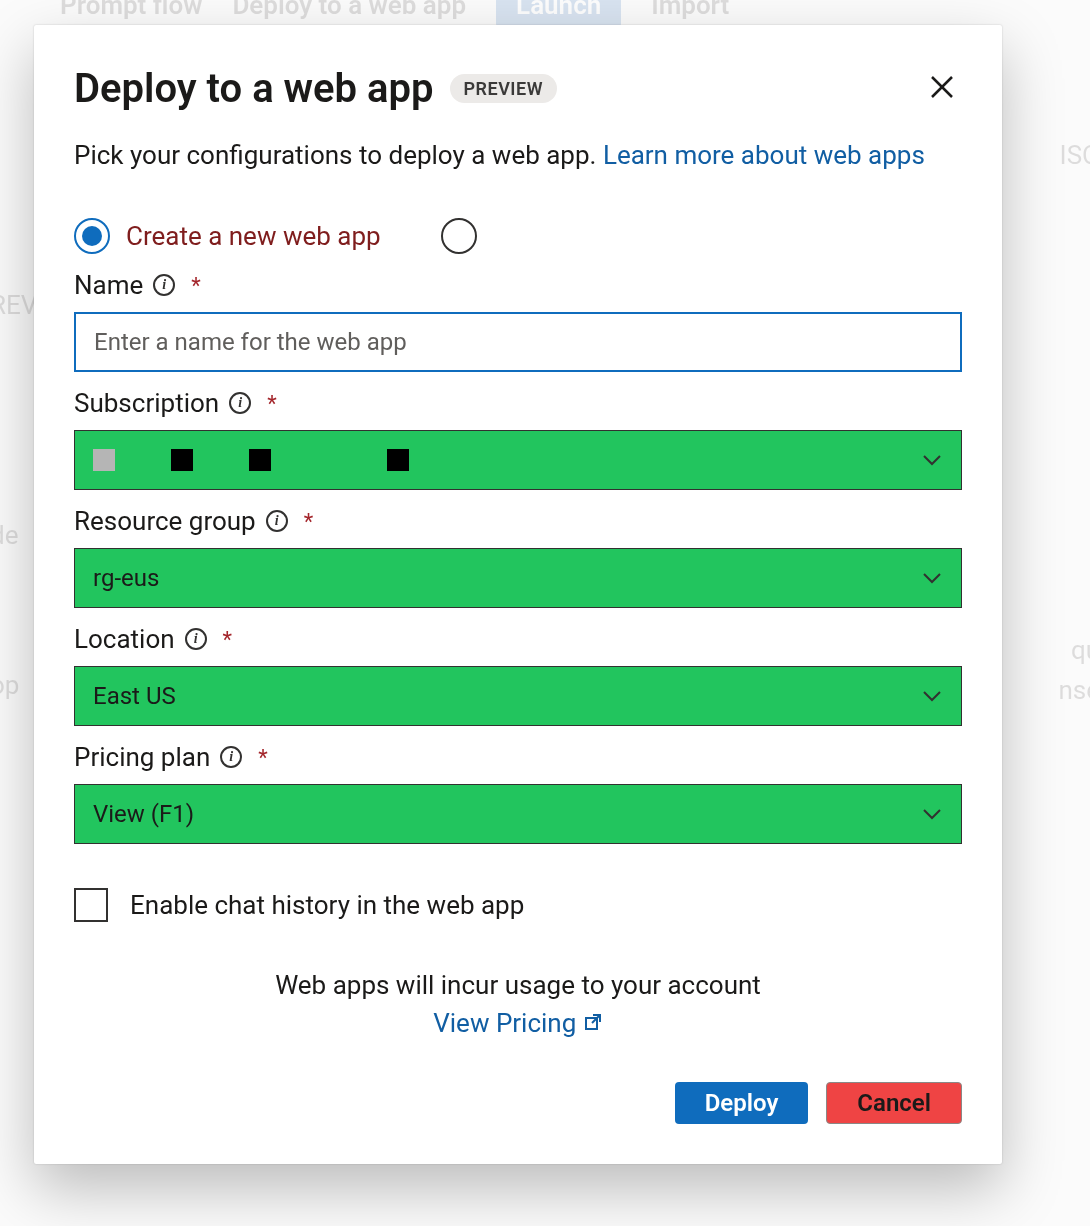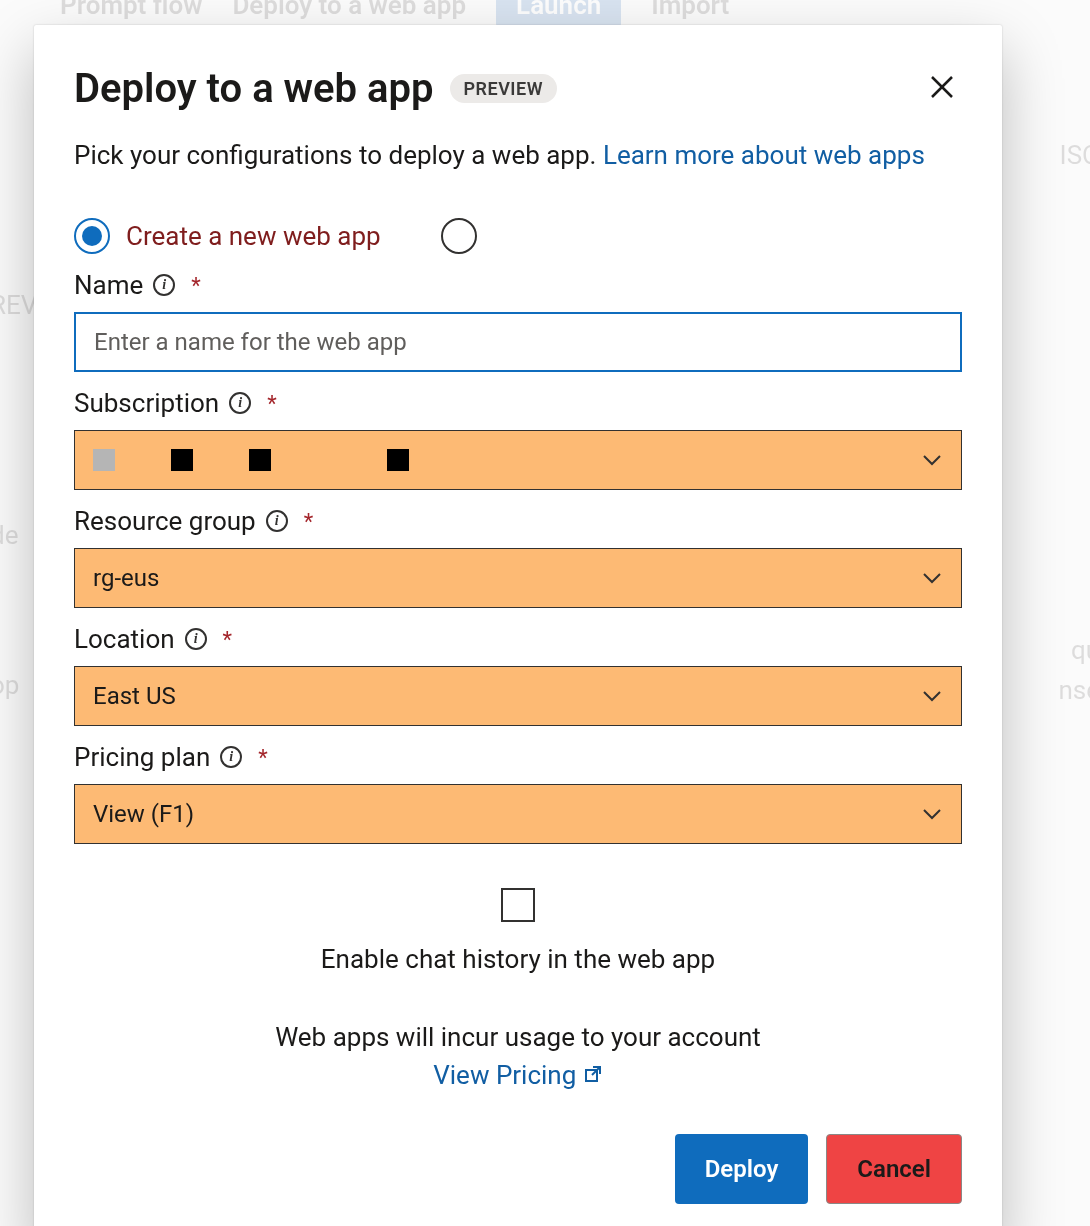--- a/index.html
+++ b/index.html
@@ -96,48 +96,48 @@
   .req-asterisk { color:#a4262c; font-size:22px; margin-left:6px; }
   .text-input {
     margin-top:12px; width:100%; height:60px;
     border:2.5px solid #0f6cbd; outline:none;
     padding:0 18px; font-size:24px; font-family:inherit;
     color:#1b1a19;
   }
   .text-input::placeholder { color:#605e5c; }
   .select-box {
     margin-top:12px; width:100%; height:60px;
-    border:1.5px solid #323130; background:#fdba74;
+    border:1.5px solid #323130; background:#22c55e;
     display:flex; align-items:center; justify-content:space-between;
     padding:0 18px; cursor:pointer;
   }
   .select-value { font-size:24px; color:#1b1a19; }
   .select-value.redacted { display:flex; gap:56px; }
   .redact-block { width:22px; height:22px; background:#000; }
   .redact-block.light { background:#b5b5b5; }
   .chevron { width:22px; height:22px; flex-shrink:0; }
   .chevron svg { stroke:#323130; stroke-width:2; fill:none; }
   .checkbox-row {
-    margin-top:44px; display:flex; align-items:center; gap:22px; cursor:pointer;flex-direction:column;
+    margin-top:44px; display:flex; align-items:center; gap:22px; cursor:pointer;
   }
   .checkbox-box {
     width:34px; height:34px; border:2px solid #323130; background:#fff; flex-shrink:0;
   }
   .checkbox-label { font-size:26px; color:#1b1a19; }
   .usage-note {
     margin-top:48px; font-size:26px; color:#1b1a19;
     display:flex; align-items:center; flex-wrap:wrap; gap:8px;flex-direction:column;
   }
   .ext-link-icon { width:20px; height:20px; display:inline-flex; }
   .ext-link-icon svg { stroke:#115ea3; stroke-width:2; fill:none; }
   .button-row {
     margin-top:44px; display:flex; justify-content:flex-end; gap:18px;
   }
   .btn {
-    height:70px; padding:0 30px; font-size:24px; font-weight:600;
+    height:42px; padding:0 30px; font-size:24px; font-weight:600;
     font-family:inherit; cursor:pointer; border-radius:4px;
     display:flex; align-items:center; justify-content:center;
   }
   .btn-primary { background:#0f6cbd; color:#fff; border:none; }
   .btn-secondary { background:#ef4444; color:#1b1a19; border:1.5px solid #8a8886; }
 </style>
 </head>
 <body>
 
 <div class="bg-top">

